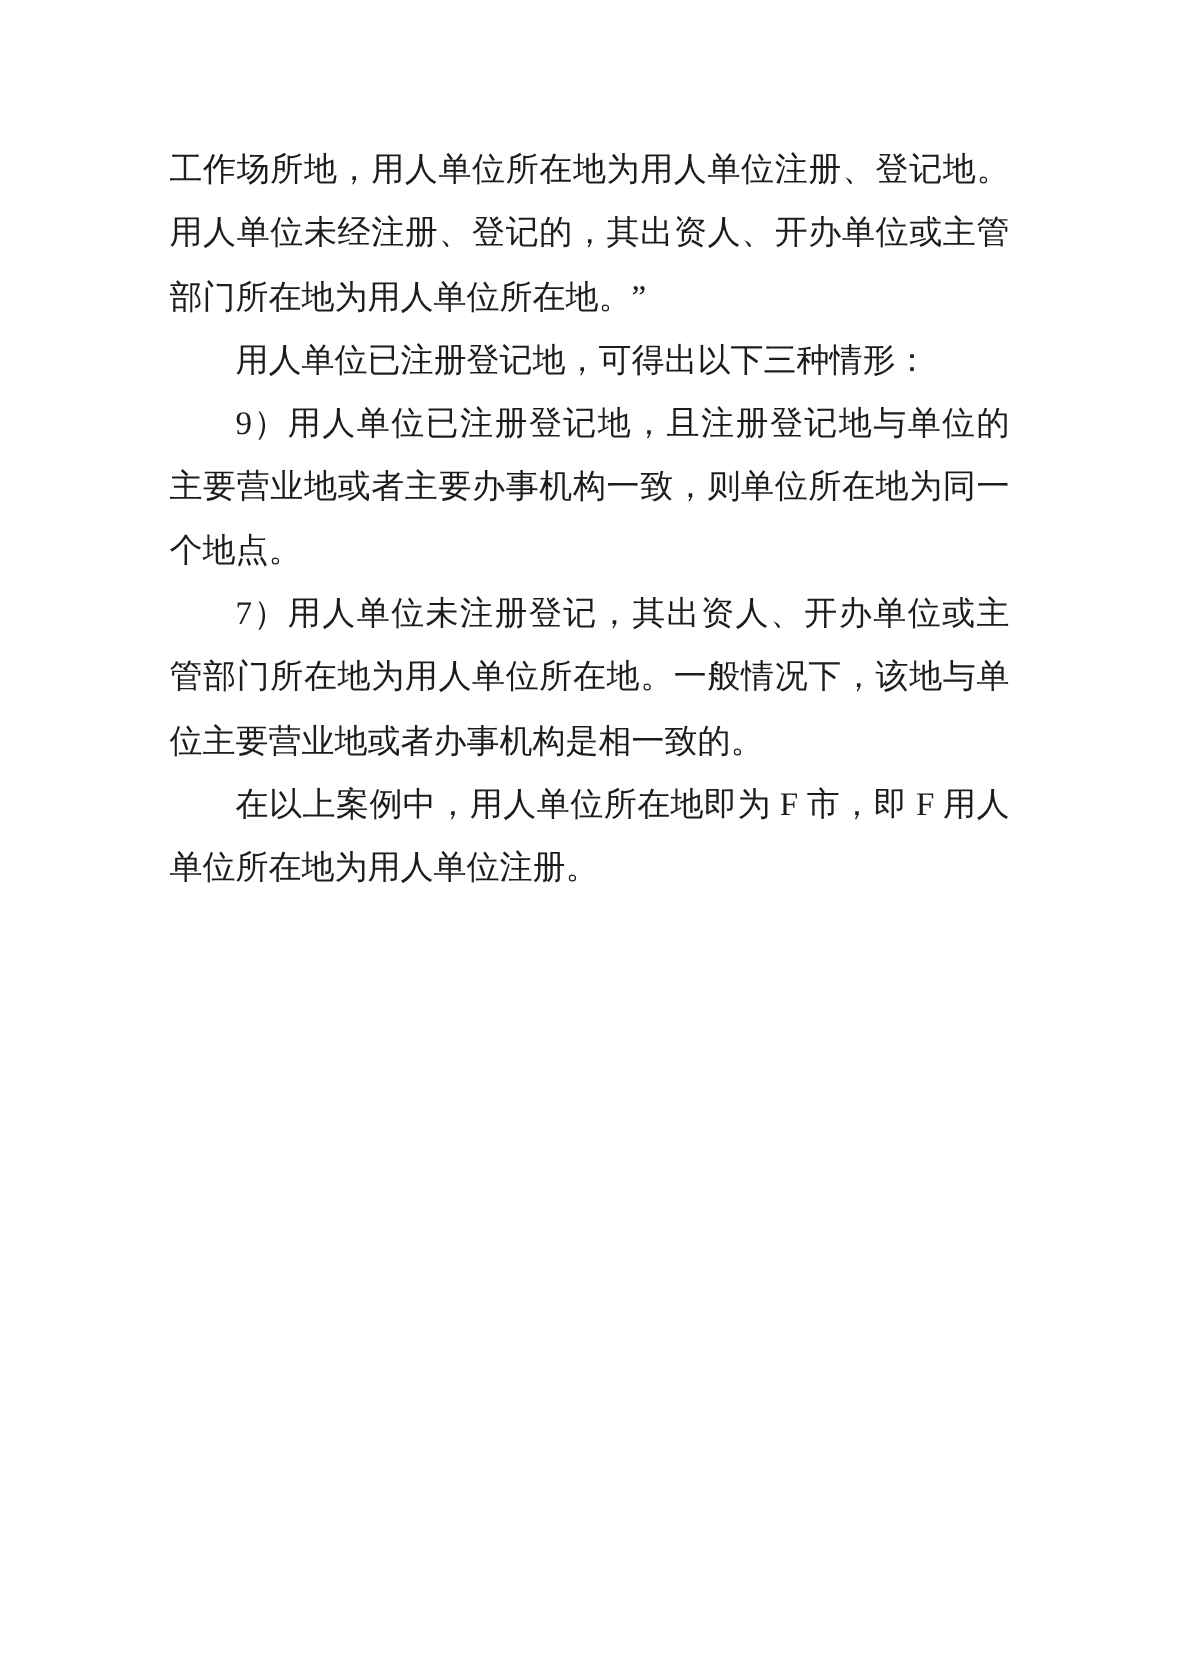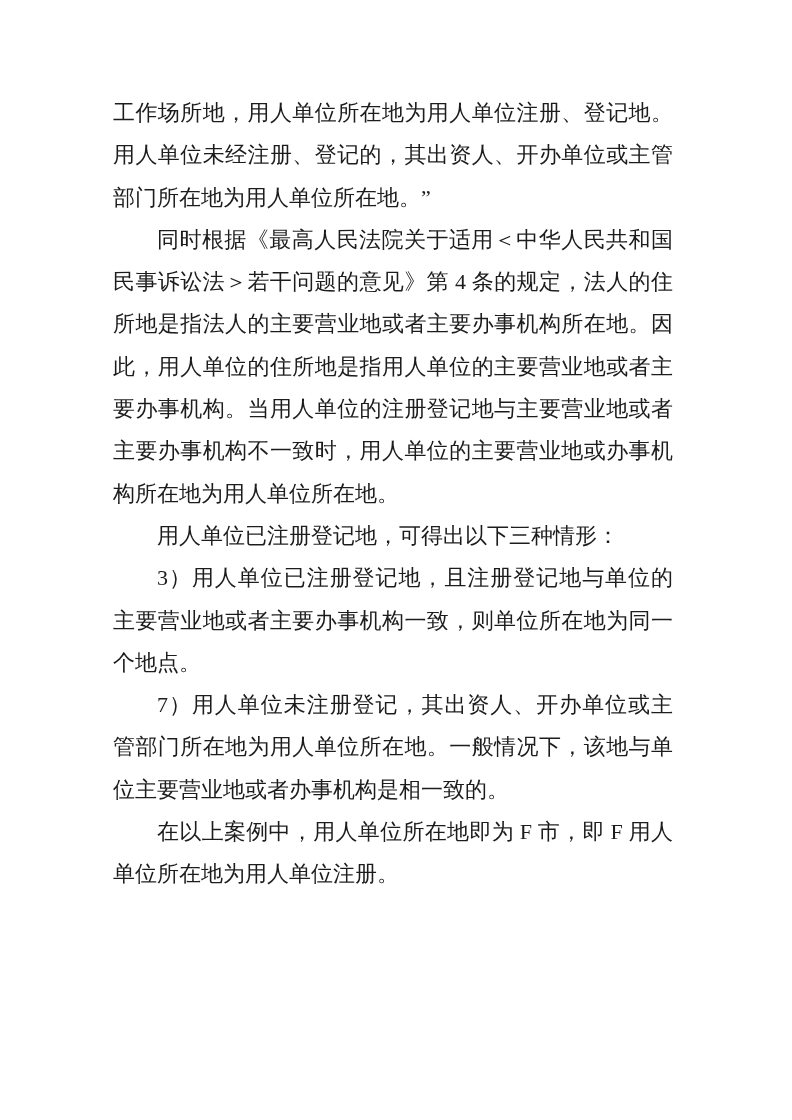--- a/index.html
+++ b/index.html
@@ -33,19 +33,18 @@
   .content p.indent {
     text-indent: 2em;
   }
 </style>
 </head>
 <body>
 
 <div class="page">
   <div class="content">
     <p>工作场所地，用人单位所在地为用人单位注册、登记地。用人单位未经注册、登记的，其出资人、开办单位或主管部门所在地为用人单位所在地。”</p>
-    <p class="indent">同时根据《最高人民法院关于适用＜中华人民共和国民事诉讼法＞若干问题的意见》第 4 条的规定，法人的住所地是指法人的主要营业地或者主要办事机构所在地。因此，用人单位的住所地是指用人单位的主要营业地或者主要办事机构。当用人单位的注册登记地与主要营业地或者主要办事机构不一致时，用人单位的主要营业地或办事机构所在地为用人单位所在地。</p>
     <p class="indent">用人单位已注册登记地，可得出以下三种情形：</p>
-    <p class="indent">3）用人单位已注册登记地，且注册登记地与单位的主要营业地或者主要办事机构一致，则单位所在地为同一个地点。</p>
+    <p class="indent">9）用人单位已注册登记地，且注册登记地与单位的主要营业地或者主要办事机构一致，则单位所在地为同一个地点。</p>
     <p class="indent">7）用人单位未注册登记，其出资人、开办单位或主管部门所在地为用人单位所在地。一般情况下，该地与单位主要营业地或者办事机构是相一致的。</p>
     <p class="indent">在以上案例中，用人单位所在地即为 F 市，即 F 用人单位所在地为用人单位注册。</p>
   </div>
 </div>
 
 </body></html>

